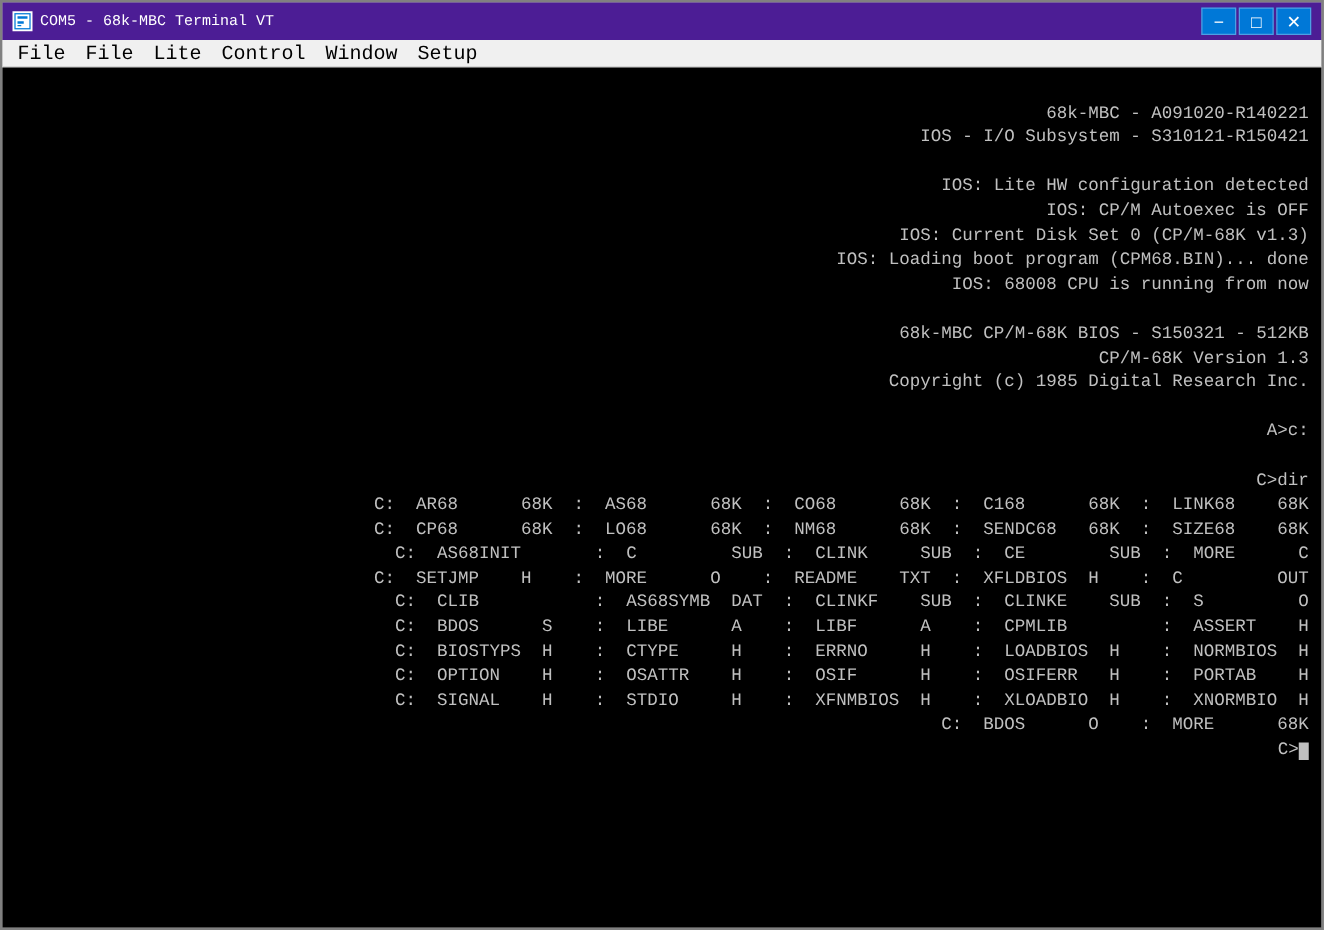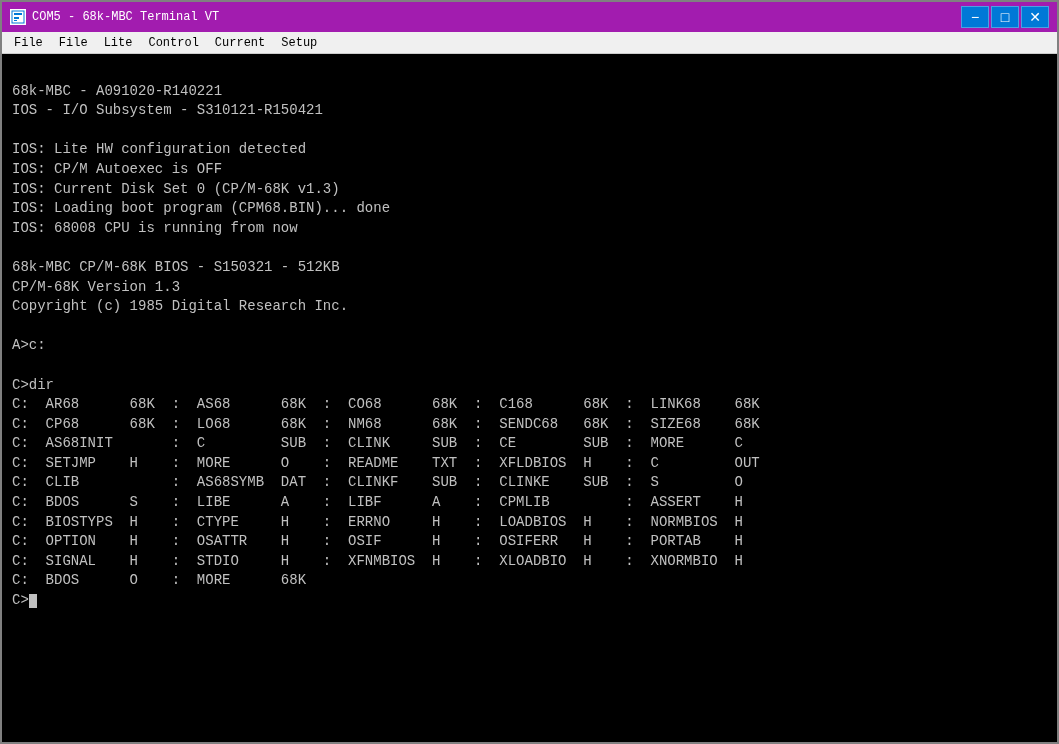--- a/index.html
+++ b/index.html
@@ -14,21 +14,21 @@
 
     .window {
       width: 1059px;
       height: 744px;
       display: flex;
       flex-direction: column;
       border: 2px solid #808080;
     }
 
     .title-bar {
-      background: #a21caf;
+      background: #4c1d95;
       color: white;
       display: flex;
       align-items: center;
       justify-content: space-between;
       height: 30px;
       padding: 0 8px;
       flex-shrink: 0;
       gap: 36px;
     }
 
@@ -74,35 +74,36 @@
       display: flex;
       align-items: center;
       height: 22px;
       padding: 0 4px;
       flex-shrink: 0;
       border-bottom: 1px solid #ccc;
     }
 
     .menu-item {
       padding: 2px 8px;
-      font-size: 12px;
+      font-size: 16px;
       cursor: pointer;
       color: #000;
     }
 
     .terminal {
       background: #000;
       color: #c0c0c0;
       flex: 1;
       padding: 8px 10px;
       font-family: 'Courier New', Courier, monospace;
       font-size: 14px;
       line-height: 1.4;
       overflow-y: auto;
       white-space: pre;
+      text-align: right;
     }
 
     .cursor {
       display: inline-block;
       background: #c0c0c0;
       width: 8px;
       height: 14px;
       vertical-align: text-bottom;
       animation: blink 1s step-end infinite;
     }
@@ -133,21 +134,21 @@
       <button class="title-btn">□</button>
       <button class="title-btn close">✕</button>
     </div>
   </div>
 
   <div class="menu-bar">
   <span class="menu-item">File</span>
       <span class="menu-item">File</span>
       <span class="menu-item">Lite</span>
       <span class="menu-item">Control</span>
-      <span class="menu-item">Current</span>
+      <span class="menu-item">Window</span>
       <span class="menu-item">Setup</span>
     </div>
 
   <div class="terminal" id="terminal-content">
 68k-MBC - A091020-R140221
 IOS - I/O Subsystem - S310121-R150421
 
 IOS: Lite HW configuration detected
 IOS: CP/M Autoexec is OFF
 IOS: Current Disk Set 0 (CP/M-68K v1.3)

